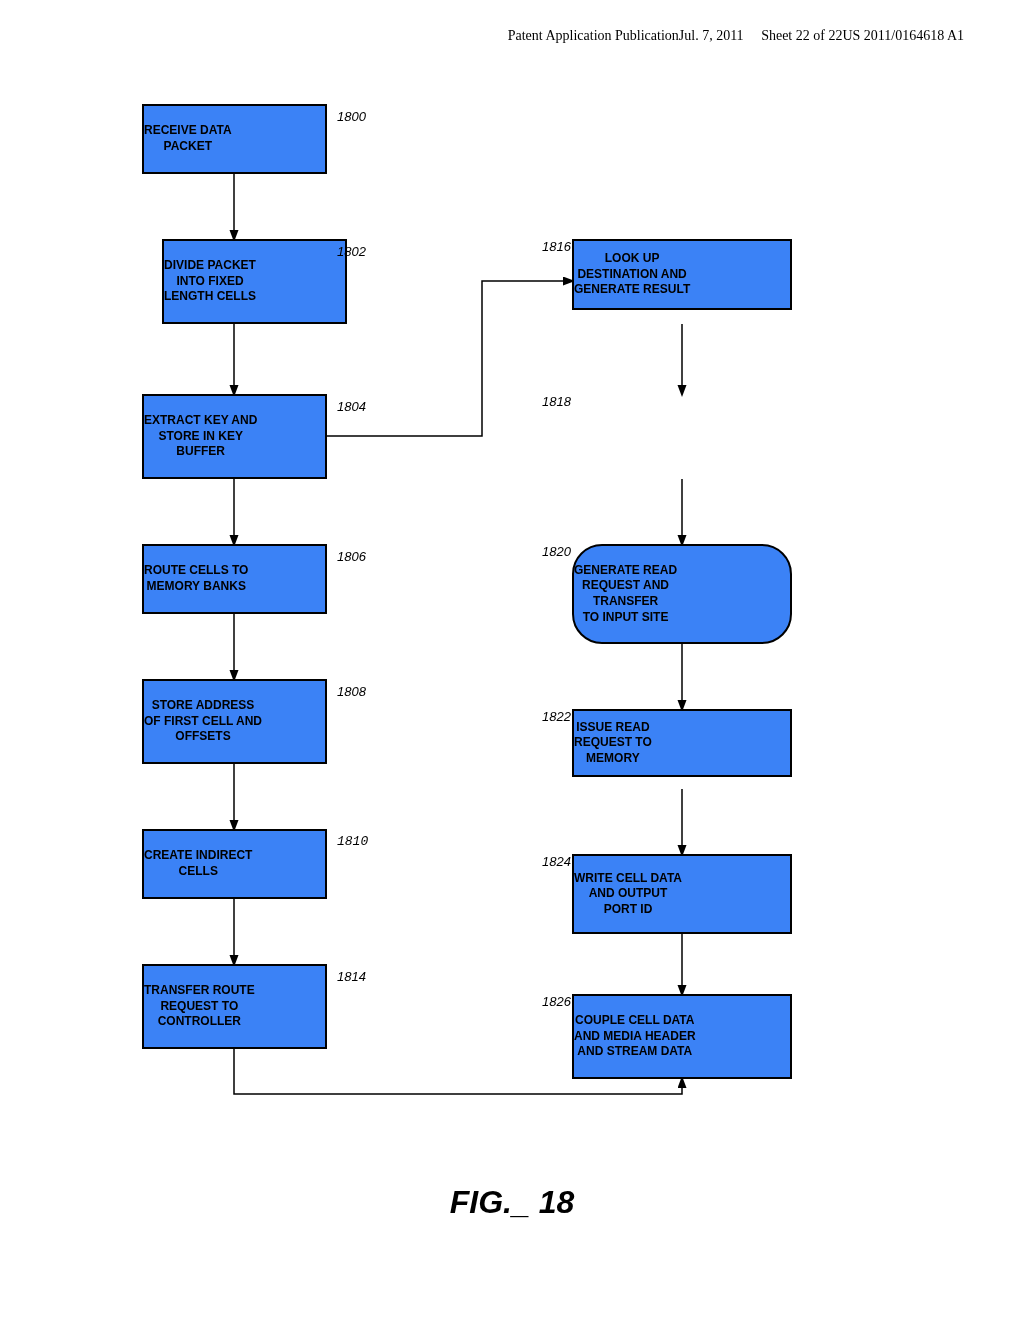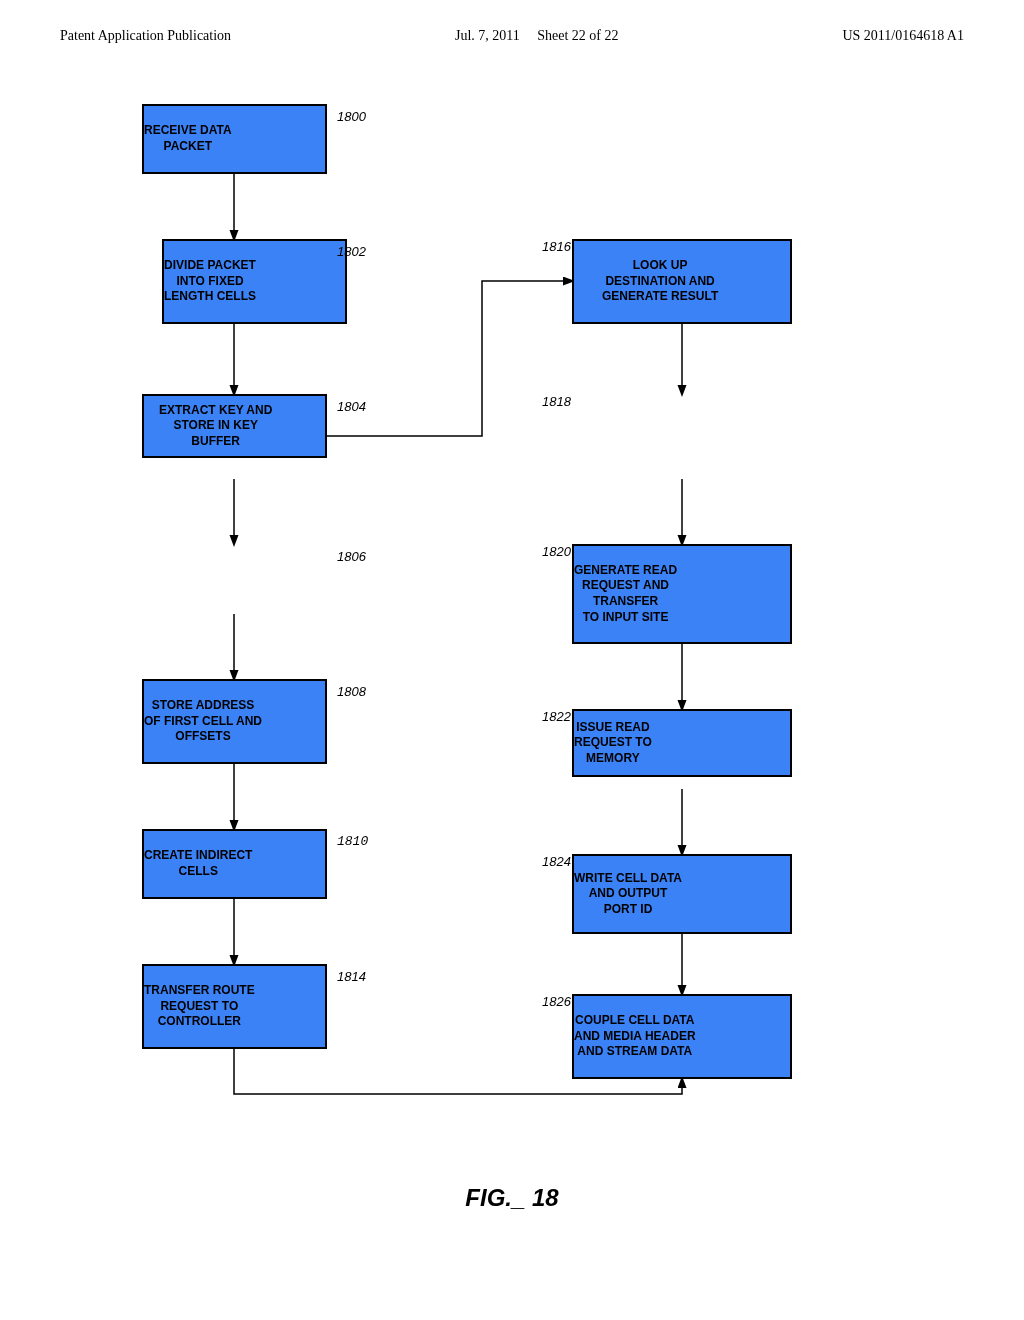--- a/index.html
+++ b/index.html
@@ -8,21 +8,21 @@
       font-family: 'Times New Roman', Times, serif;
       width: 1024px;
       min-height: 1320px;
       position: relative;
       overflow-x: hidden;
     }
 
     
     .page-header {
       display: flex;
-      justify-content: space-between;
+      justify-content: flex-end;
       align-items: center;
       padding: 28px 60px 0 60px;
       font-size: 14px;
     }
 
     
     .diagram-area {
       position: relative;
       width: 100%;
       padding: 40px 60px 0 60px;
@@ -65,21 +65,21 @@
     .fc-label {
       position: absolute;
       font-size: 13px;
       font-family: Arial, Helvetica, sans-serif;
       font-style: italic;
     }
 
     
     .fig-caption {
       text-align: center;
-      font-size: 24px;
+      font-size: 32px;
       font-weight: bold;
       font-style: italic;
       margin-top: 20px;
       font-family: Arial, Helvetica, sans-serif;
     }
   </style>
 </head>
 <body>
 
 <div class="page-header">
@@ -133,50 +133,53 @@
     <div class="fc-box" style="left:60px; top:20px; width:185px; height:70px;">
       <span>RECEIVE DATA<br>PACKET</span>
     </div>
     <div class="fc-label" style="left:255px; top:25px;">1800</div>
 
     <div class="fc-box" style="left:60px; top:155px; width:185px; height:85px;margin-left:20px;">
       <span>DIVIDE PACKET<br>INTO FIXED<br>LENGTH CELLS</span>
     </div>
     <div class="fc-label" style="left:255px; top:160px;">1802</div>
 
-    <div class="fc-box" style="left:60px; top:310px; width:185px; height:64px;padding-left:15px;">
+    <div class="fc-box" style="left:60px; top:310px; width:185px; height:85px;">
       <span>EXTRACT KEY AND<br>STORE IN KEY<br>BUFFER</span>
     </div>
     <div class="fc-label" style="left:255px; top:315px;">1804</div>
 
+    <div class="fc-box" style="left:60px; top:460px; width:185px; height:70px;">
+      <span>ROUTE CELLS TO<br>MEMORY BANKS</span>
+    </div>
     <div class="fc-label" style="left:255px; top:465px;">1806</div>
 
     <div class="fc-box" style="left:60px; top:595px; width:185px; height:85px;">
       <span>STORE ADDRESS<br>OF FIRST CELL AND<br>OFFSETS</span>
     </div>
     <div class="fc-label" style="left:255px; top:600px;">1808</div>
 
     <div class="fc-box" style="left:60px; top:745px; width:185px; height:70px;">
       <span>CREATE INDIRECT<br>CELLS</span>
     </div>
     <div class="fc-label" style="left:255px; top:750px;font-family:Liberation Mono, monospace;">1810</div>
 
     <div class="fc-box" style="left:60px; top:880px; width:185px; height:85px;">
       <span>TRANSFER ROUTE<br>REQUEST TO<br>CONTROLLER</span>
     </div>
     <div class="fc-label" style="left:255px; top:885px;">1814</div>
 
-    <div class="fc-box" style="left:490px; top:155px; width:220px; height:85px;padding-left:28px;">
+    <div class="fc-box" style="left:490px; top:155px; width:220px; height:71px;">
       <span>LOOK UP<br>DESTINATION AND<br>GENERATE RESULT</span>
     </div>
     <div class="fc-label" style="left:460px; top:155px;">1816</div>
 
     <div class="fc-label" style="left:460px; top:310px;">1818</div>
 
-    <div class="fc-box" style="left:490px; top:460px; width:220px; height:100px;">
+    <div class="fc-box" style="left:490px; top:460px; width:220px; height:100px;border-radius:30px;">
       <span>GENERATE READ<br>REQUEST AND<br>TRANSFER<br>TO INPUT SITE</span>
     </div>
     <div class="fc-label" style="left:460px; top:460px;">1820</div>
 
     <div class="fc-box" style="left:490px; top:625px; width:220px; height:68px;">
       <span>ISSUE READ<br>REQUEST TO<br>MEMORY</span>
     </div>
     <div class="fc-label" style="left:460px; top:625px;">1822</div>
 
     <div class="fc-box" style="left:490px; top:770px; width:220px; height:80px;">

